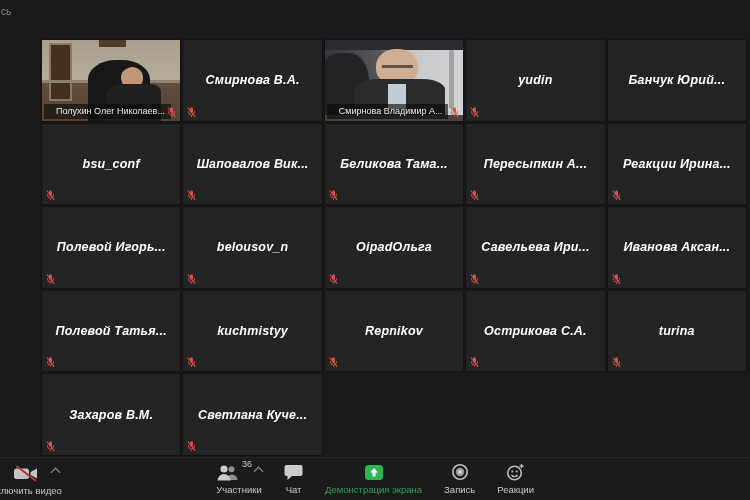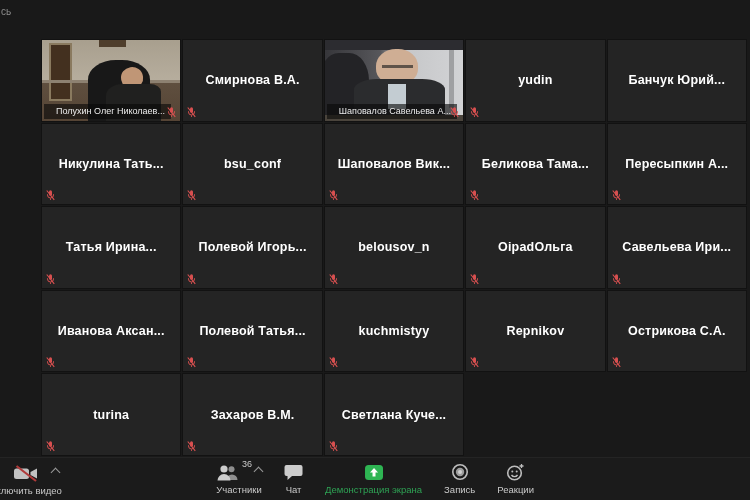--- a/index.html
+++ b/index.html
@@ -17,21 +17,21 @@
     display:grid;grid-template-columns:repeat(5,1fr);grid-template-rows:repeat(5,1fr);
     gap:3px;
   }
   .tile{
     position:relative;background:#242424;outline:1px solid #121212;
     display:flex;align-items:center;justify-content:center;overflow:hidden;
   }
   .tile.active{box-shadow:0 0 0 2px #b5d94b inset;}
   .pname{
     color:#ffffff;font-size:12.5px;font-weight:700;letter-spacing:.2px;
-    text-align:left;padding:0 6px;white-space:nowrap;overflow:hidden;max-width:96%;
+    text-align:left;padding:0 6px;white-space:nowrap;overflow:hidden;max-width:96%;font-style:italic;
   }
   .namebar{
     position:absolute;left:2px;bottom:2px;z-index:5;
     background:rgba(8,8,8,.62);color:#ececec;font-size:9px;font-weight:400;
     padding:2px 6px 3px 12px;max-width:88%;white-space:nowrap;overflow:hidden;
   }
   .mic{position:absolute;bottom:3px;z-index:6;line-height:0;}
   .mic.left{left:4px;}
   .mic.right{right:4px;}
 
@@ -110,50 +110,41 @@
       <div class="scene office-window">
         <div class="sw-top"></div>
         <div class="sw-frame"></div>
         <div class="sw-chair"></div>
         <div class="sw-head"></div>
         <div class="sw-glass"></div>
         <div class="sw-body"></div>
         <div class="sw-shirt"></div>
         <div class="sw-desk"></div>
       </div>
-      <div class="namebar">Шаповалов Савельева А...</div>
+      <div class="namebar">Смирнова Владимир А...</div>
       <span class="mic right"><svg width="9" height="12" viewBox="0 0 12 15">
           <rect x="4" y="1" width="4" height="7.5" rx="2" fill="#d85050"></rect>
           <path d="M2 6.5 v1 a4 4 0 0 0 8 0 v-1" stroke="#d85050" fill="none" stroke-width="1.3"></path>
           <line x1="6" y1="12" x2="6" y2="14" stroke="#d85050" stroke-width="1.3"></line>
           <line x1="1" y1="1.5" x2="11" y2="14" stroke="#d85050" stroke-width="1.5"></line>
         </svg></span>
     </div>
     <div class="tile">
       <div class="pname">yudin</div>
       <span class="mic left"><svg width="9" height="12" viewBox="0 0 12 15">
           <rect x="4" y="1" width="4" height="7.5" rx="2" fill="#d85050"></rect>
           <path d="M2 6.5 v1 a4 4 0 0 0 8 0 v-1" stroke="#d85050" fill="none" stroke-width="1.3"></path>
           <line x1="6" y1="12" x2="6" y2="14" stroke="#d85050" stroke-width="1.3"></line>
           <line x1="1" y1="1.5" x2="11" y2="14" stroke="#d85050" stroke-width="1.5"></line>
         </svg></span>
     </div>
     <div class="tile">
       <div class="pname">Банчук Юрий...</div>
     </div>
     <div class="tile">
-      <div class="pname">Никулина Тать...</div>
-      <span class="mic left"><svg width="9" height="12" viewBox="0 0 12 15">
-          <rect x="4" y="1" width="4" height="7.5" rx="2" fill="#d85050"></rect>
-          <path d="M2 6.5 v1 a4 4 0 0 0 8 0 v-1" stroke="#d85050" fill="none" stroke-width="1.3"></path>
-          <line x1="6" y1="12" x2="6" y2="14" stroke="#d85050" stroke-width="1.3"></line>
-          <line x1="1" y1="1.5" x2="11" y2="14" stroke="#d85050" stroke-width="1.5"></line>
-        </svg></span>
-    </div>
-    <div class="tile">
       <div class="pname">bsu_conf</div>
       <span class="mic left"><svg width="9" height="12" viewBox="0 0 12 15">
           <rect x="4" y="1" width="4" height="7.5" rx="2" fill="#d85050"></rect>
           <path d="M2 6.5 v1 a4 4 0 0 0 8 0 v-1" stroke="#d85050" fill="none" stroke-width="1.3"></path>
           <line x1="6" y1="12" x2="6" y2="14" stroke="#d85050" stroke-width="1.3"></line>
           <line x1="1" y1="1.5" x2="11" y2="14" stroke="#d85050" stroke-width="1.5"></line>
         </svg></span>
     </div>
     <div class="tile">
       <div class="pname">Шаповалов Вик...</div>
@@ -176,21 +167,21 @@
     <div class="tile">
       <div class="pname">Пересыпкин А...</div>
       <span class="mic left"><svg width="9" height="12" viewBox="0 0 12 15">
           <rect x="4" y="1" width="4" height="7.5" rx="2" fill="#d85050"></rect>
           <path d="M2 6.5 v1 a4 4 0 0 0 8 0 v-1" stroke="#d85050" fill="none" stroke-width="1.3"></path>
           <line x1="6" y1="12" x2="6" y2="14" stroke="#d85050" stroke-width="1.3"></line>
           <line x1="1" y1="1.5" x2="11" y2="14" stroke="#d85050" stroke-width="1.5"></line>
         </svg></span>
     </div>
     <div class="tile">
-      <div class="pname">Татья Ирина...</div>
+      <div class="pname">Реакции Ирина...</div>
       <span class="mic left"><svg width="9" height="12" viewBox="0 0 12 15">
           <rect x="4" y="1" width="4" height="7.5" rx="2" fill="#d85050"></rect>
           <path d="M2 6.5 v1 a4 4 0 0 0 8 0 v-1" stroke="#d85050" fill="none" stroke-width="1.3"></path>
           <line x1="6" y1="12" x2="6" y2="14" stroke="#d85050" stroke-width="1.3"></line>
           <line x1="1" y1="1.5" x2="11" y2="14" stroke="#d85050" stroke-width="1.5"></line>
         </svg></span>
     </div>
     <div class="tile">
       <div class="pname">Полевой Игорь...</div>
       <span class="mic left"><svg width="9" height="12" viewBox="0 0 12 15">

